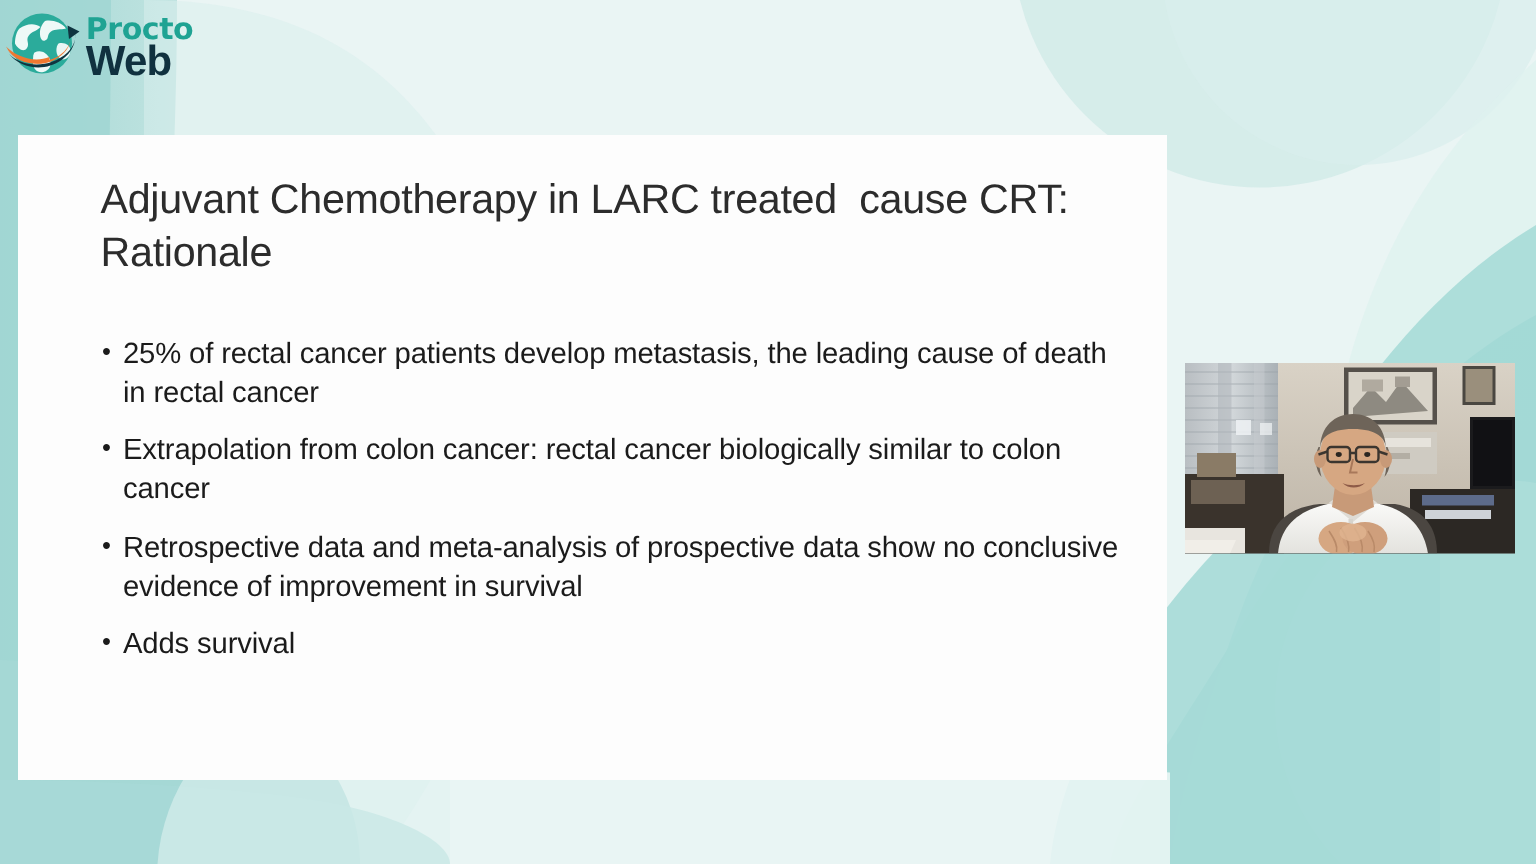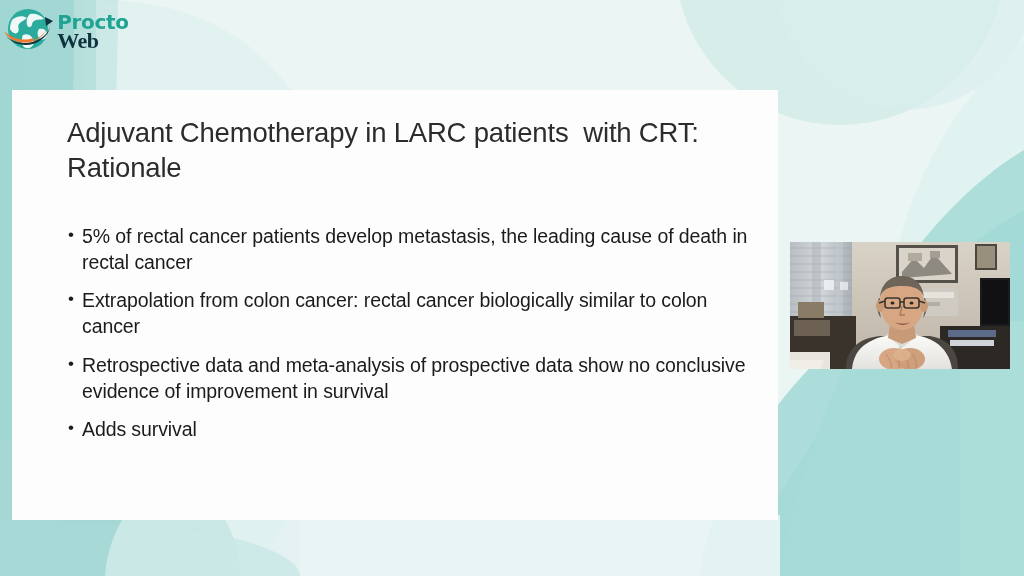--- a/index.html
+++ b/index.html
@@ -29,22 +29,22 @@
   #logo .wordmark {
     display:flex; flex-direction:column;
     line-height:0.92; margin-left:2px; padding-top:2px;
   }
   #logo .w-procto {
     font-family:"DejaVu Sans", sans-serif;
     font-size:20px; font-weight:700; color:#1fa393;
     letter-spacing:-0.3px;
   }
   #logo .w-web {
-    font-family:Liberation Serif, serif;
-    font-size:22px; font-weight:700; color:#10313f;
+    font-family:Liberation Sans, sans-serif;
+    font-size:28px; font-weight:700; color:#10313f;
     letter-spacing:-0.5px;
   }
 
   
   #slide {
     position:absolute;
     left:12px; top:90px;
     width:766px; height:430px;
     background:#fdfdfd;
     box-shadow:0 0 0 0 rgba(0,0,0,0);
@@ -160,27 +160,27 @@
         <path d="M42,12 L50,16 L43,21 Z" fill="#0f3440"></path>
       </svg>
     </div>
     <div class="wordmark">
       <span class="w-procto">Procto</span>
       <span class="w-web">Web</span>
     </div>
   </div>
 
   <div id="slide">
-    <div id="slide-title">Adjuvant Chemotherapy in LARC patients  with CRT: Rationale</div>
+    <div id="slide-title">Adjuvant Chemotherapy in LARC treated  cause CRT: Rationale</div>
 
     <div id="bullets">
 
       <div class="bullet">
         <span class="dot">•</span>
-        <span class="txt">5% of rectal cancer patients develop metastasis, the leading cause of death in rectal cancer</span>
+        <span class="txt">25% of rectal cancer patients develop metastasis, the leading cause of death in rectal cancer</span>
       </div>
 
       <div class="bullet">
         <span class="dot">•</span>
         <span class="txt">Extrapolation from colon cancer: rectal cancer biologically similar to colon cancer</span>
       </div>
 
       <div class="bullet">
         <span class="dot">•</span>
         <span class="txt">Retrospective data and meta-analysis of prospective data show no conclusive evidence of improvement in survival</span>

